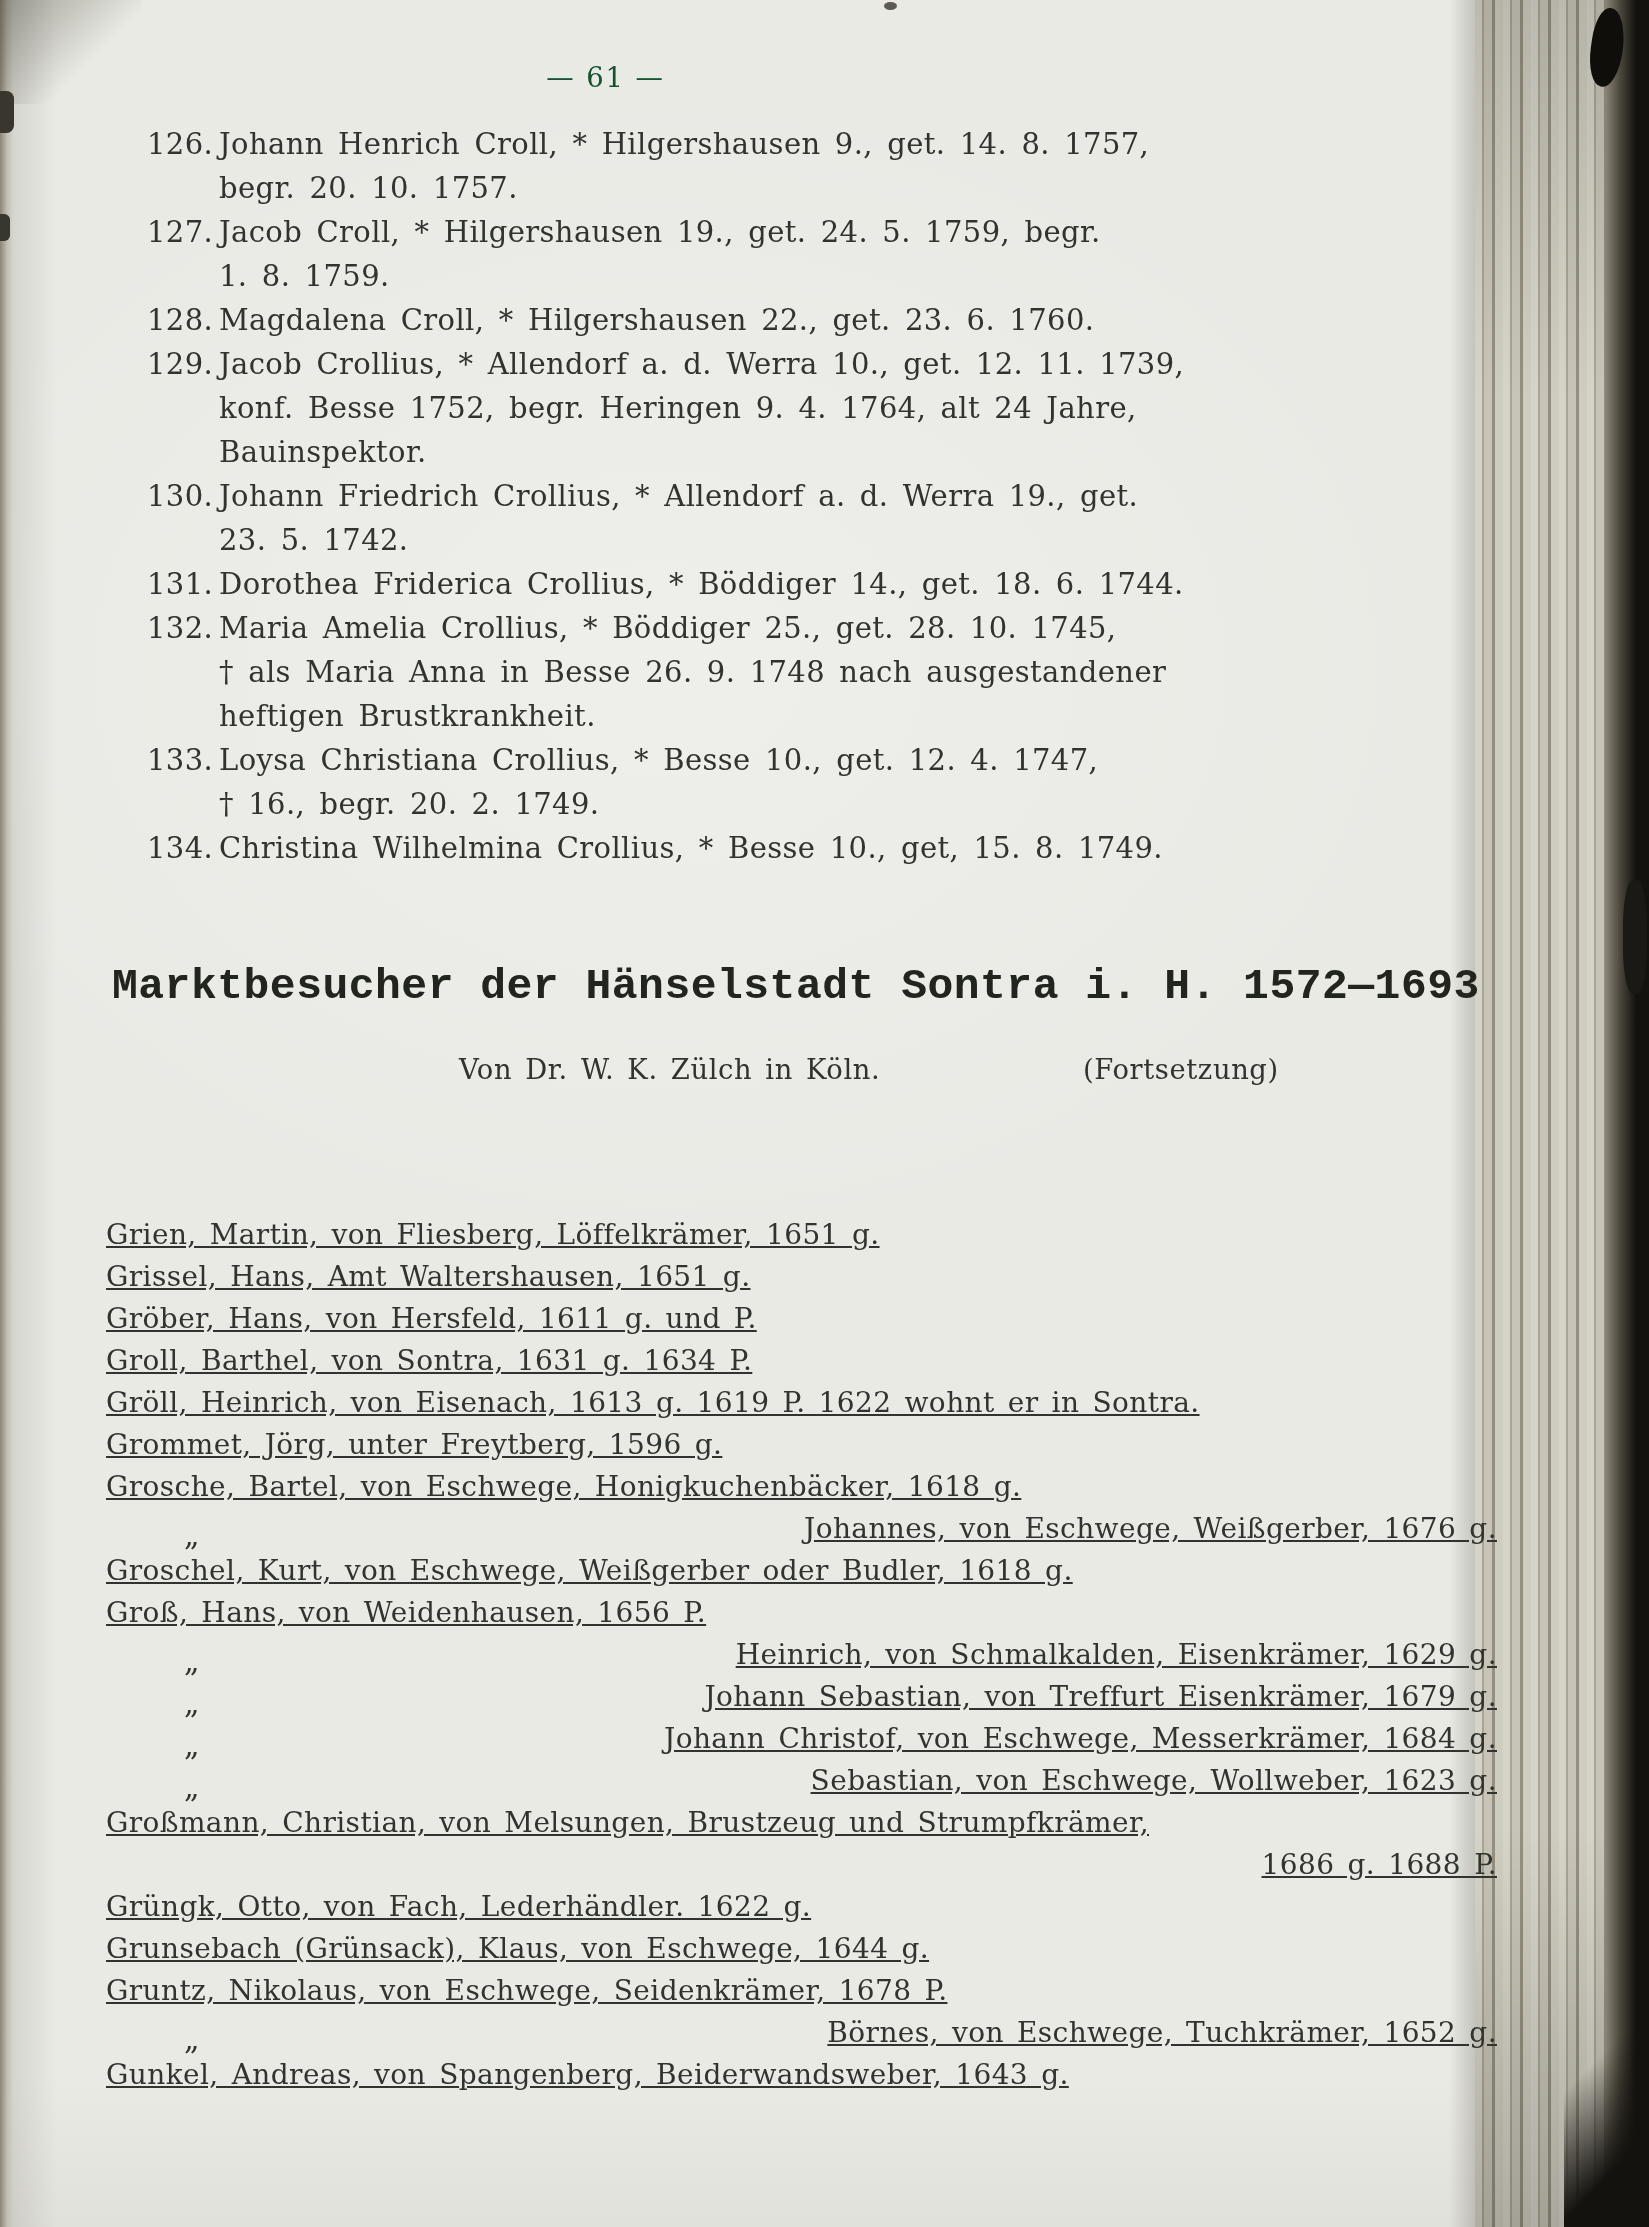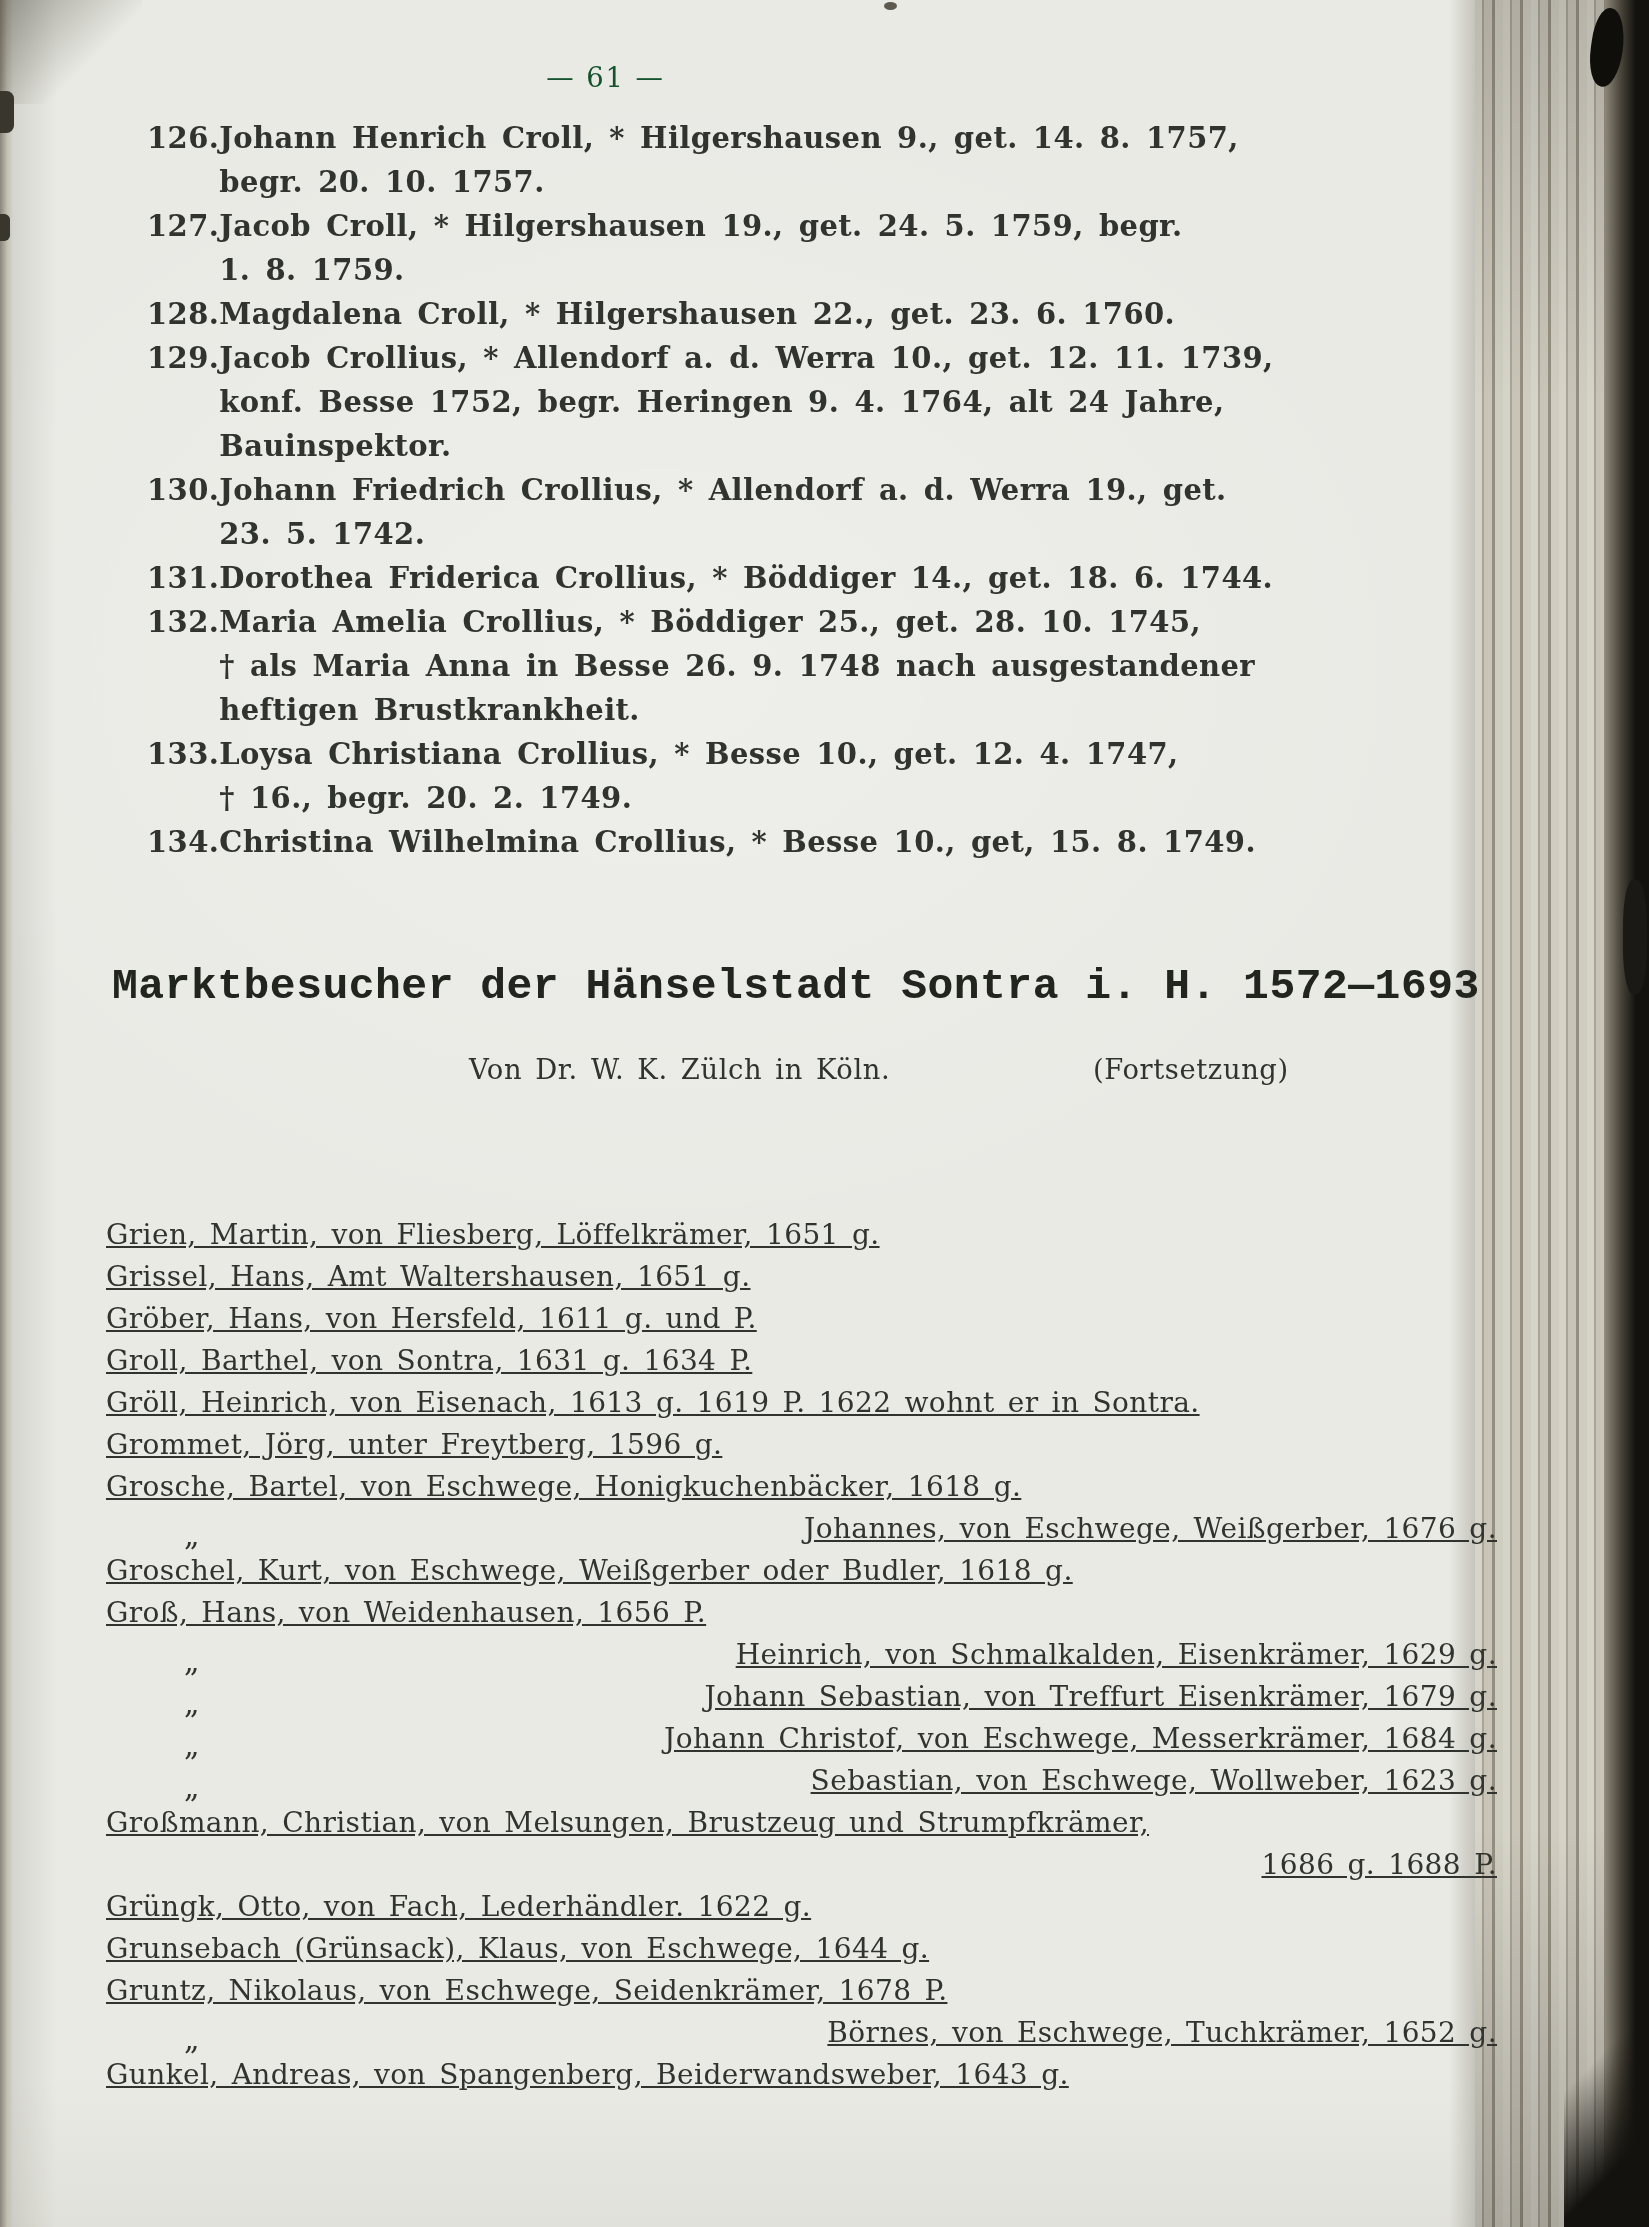--- a/index.html
+++ b/index.html
@@ -46,29 +46,29 @@
     background:linear-gradient(90deg,#8d8779 0,#4a463c 35%,var(--edge-dark) 70%);}
   .spine-bottom{position:absolute;right:0;bottom:0;width:85px;height:284px;
     background:linear-gradient(135deg, rgba(0,0,0,0) 40%, #14120e 75%);}
   .corner-blob{position:absolute;right:26.5px;top:7.6px;width:32px;height:79px;
     background:#0f0e0b;border-radius:45% 55% 50% 50%;transform:rotate(8deg);}
   .mid-blotch{position:absolute;right:1.9px;top:880px;width:24.6px;height:114px;
     background:#1b1915;border-radius:40%;}
   
   .page-number{position:absolute;top:62px;left:492px;width:227px;
     text-align:center;font-size:27.4px;letter-spacing:1.9px;color:#14532d;}
-  .genealogy{position:absolute;top:116px;left:147px;width:1325px;
-    font-size:29px;line-height:44px;word-spacing:4.7px;letter-spacing:0.4px;font-weight:bold;}
+  .genealogy{position:absolute;top:122px;left:147px;width:1325px;
+    font-size:29px;line-height:44px;word-spacing:4.7px;letter-spacing:0.4px;}
   .entry{display:flex;align-items:flex-start;}
   .entry-num{flex:0 0 72px;text-align:left;}
   .entry-body{flex:1;}
   .section-title{position:absolute;top:954px;left:104px;width:1367px;margin:8px;
     text-align:center;font-size:43px;font-weight:bold;color:var(--heading-ink);
     letter-spacing:0.5px;white-space:nowrap;font-family:Liberation Mono, monospace;}
-  .byline-row{position:absolute;top:1054px;left:147px;width:1325px;height:47px;
+  .byline-row{position:absolute;top:1054px;left:137px;width:1325px;height:47px;
     font-size:27.4px;text-decoration:underline;}
   .byline{position:absolute;left:322px;letter-spacing:0.6px;word-spacing:3.8px;}
   .continuation{position:absolute;left:946px;letter-spacing:0.6px;}
   .visitors{position:absolute;top:1214px;left:106px;width:1391px;
     font-size:28px;line-height:42px;word-spacing:3.8px;letter-spacing:0.4px;text-decoration:underline;}
   .visitor{position:relative;white-space:nowrap;}
   .visitor .line.indent,.visitor.ditto .line{padding-left:142px;text-align:right;}
   .ditto-mark{position:absolute;left:78px;top:5.7px;font-size:30px;}
 </style>
 </head>

